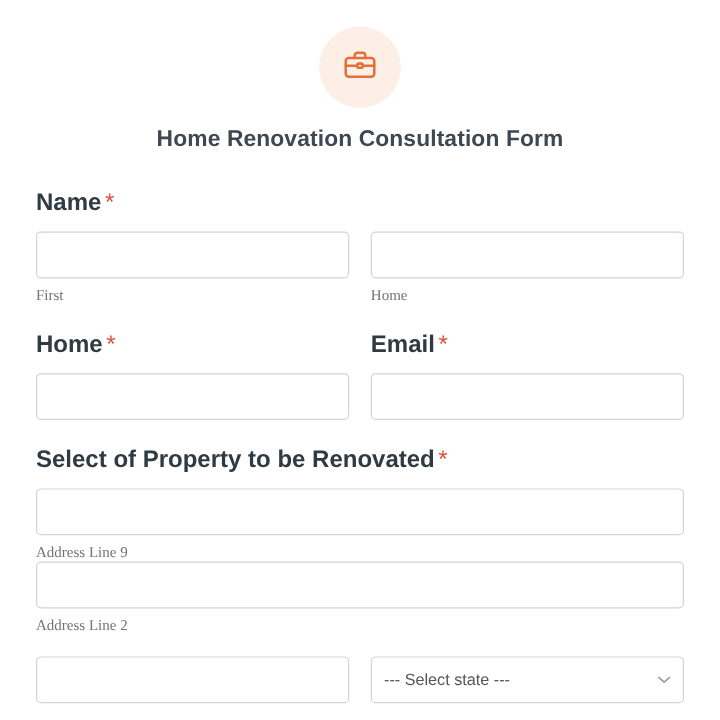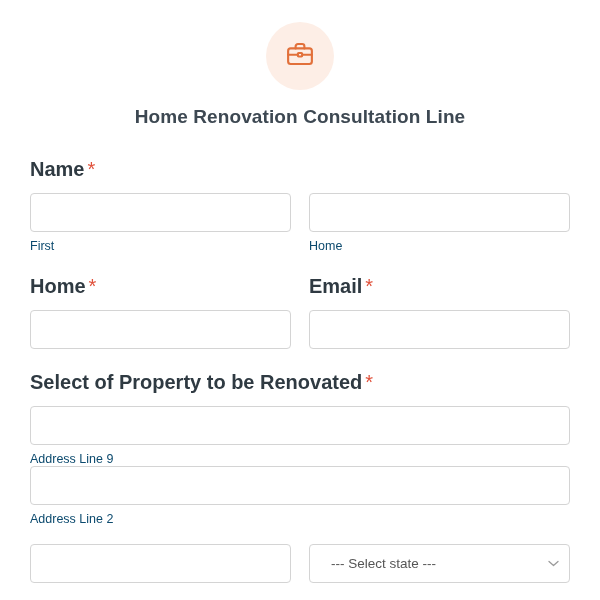--- a/index.html
+++ b/index.html
@@ -74,23 +74,24 @@
     background: #ffffff;
     font-family: "Liberation Sans", sans-serif;
     font-size: 13.5px;
     color: #333333;
     padding: 0 10px;
     outline: none;
     display: block;
   }
   .sub-label {
     font-size: 12.5px;
-    color: #0c4a6e;
+    color: #737373;
     margin: 7px 0 0 0;
     display: block;
+    font-family: Liberation Serif, serif;
   }
   .group {
     margin-bottom: 22px;
   }
   .group-tight {
     margin-bottom: 18px;
   }
   .addr-block {
     margin-top: 0;
   }
@@ -101,21 +102,21 @@
   .select-input {
     box-sizing: border-box;
     width: 100%;
     height: 39px;
     border: 1px solid #d4d4d4;
     border-radius: 4px;
     background: #ffffff;
     font-family: "Liberation Sans", sans-serif;
     font-size: 13.5px;
     color: #555555;
-    padding: 0 28px 0 21px;
+    padding: 0 28px 0 10px;
     line-height: 37px;
     white-space: nowrap;
     overflow: hidden;
   }
   .caret {
     position: absolute;
     right: 11px;
     top: 0;
     height: 39px;
     display: flex;
@@ -134,21 +135,21 @@
         <svg width="30" height="30" viewBox="0 0 24 24" fill="none" stroke="#e2703a" stroke-width="1.7" stroke-linecap="round" stroke-linejoin="round">
           <rect x="2.5" y="7.5" width="19" height="12.5" rx="2"></rect>
           <path d="M8.5 7.5V5.8a1.8 1.8 0 0 1 1.8-1.8h3.4a1.8 1.8 0 0 1 1.8 1.8v1.7"></path>
           <line x1="2.5" y1="12.6" x2="21.5" y2="12.6"></line>
           <rect x="10.3" y="11.2" width="3.4" height="2.8" rx="0.6" fill="#fdeee6"></rect>
         </svg>
       </span>
     </div>
   </div>
 
-  <h1 class="form-title">Home Renovation Consultation Line</h1>
+  <h1 class="form-title">Home Renovation Consultation Form</h1>
 
   <div class="group">
     <label class="field-label">
       <span>Name</span><span class="req">*</span>
     </label>
     <div class="row">
       <div class="col">
         <input class="text-input" type="text" value="" placeholder="" style="">
         <span class="sub-label">First</span>
       </div>

